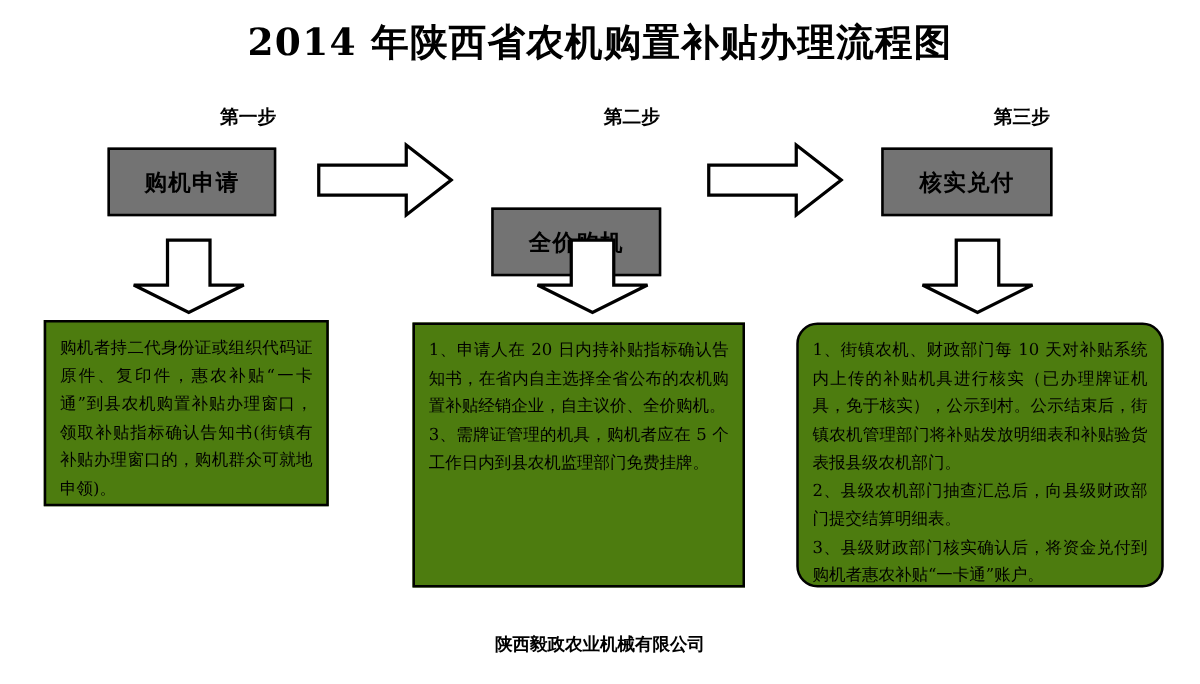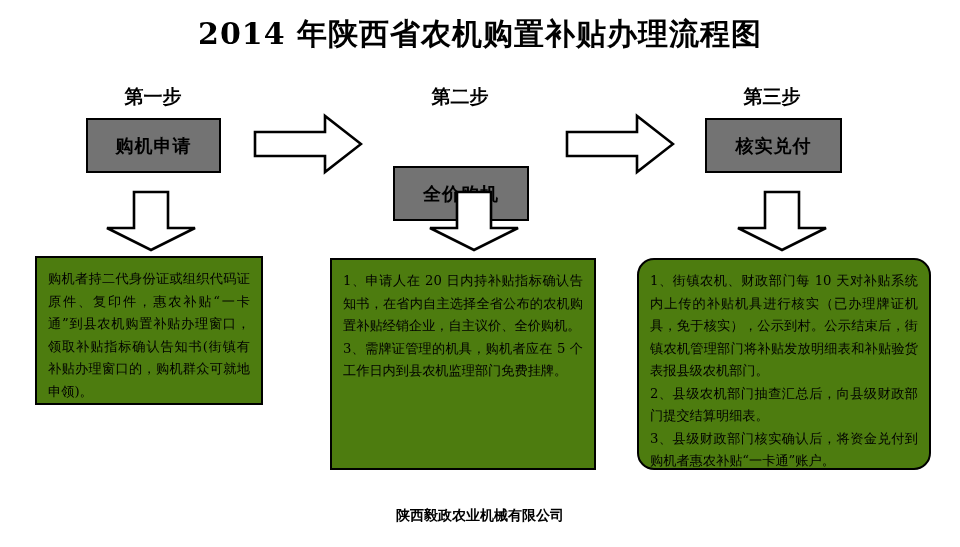--- a/index.html
+++ b/index.html
@@ -34,23 +34,23 @@
     text-align: center;
     font-size: 30px;
     font-weight: bold;
     letter-spacing: 1px;
     font-family: "DejaVu Serif", "Liberation Serif", serif;
     white-space: nowrap;
   }
 
   
   .step-caption {
-    font-size: 19px;
+    font-size: 15px;
     font-weight: bold;
-    text-align: center;
+    text-align: right;
     white-space: nowrap;
     font-family: Liberation Mono, monospace;
   }
   #step-caption-1 { left: 85px;  top: 84px; width: 136px; }
   #step-caption-2 { left: 392px; top: 84px; width: 136px; }
   #step-caption-3 { left: 704px; top: 84px; width: 136px; }
 
   
   .step-box {
     border: 2px solid #000000;

